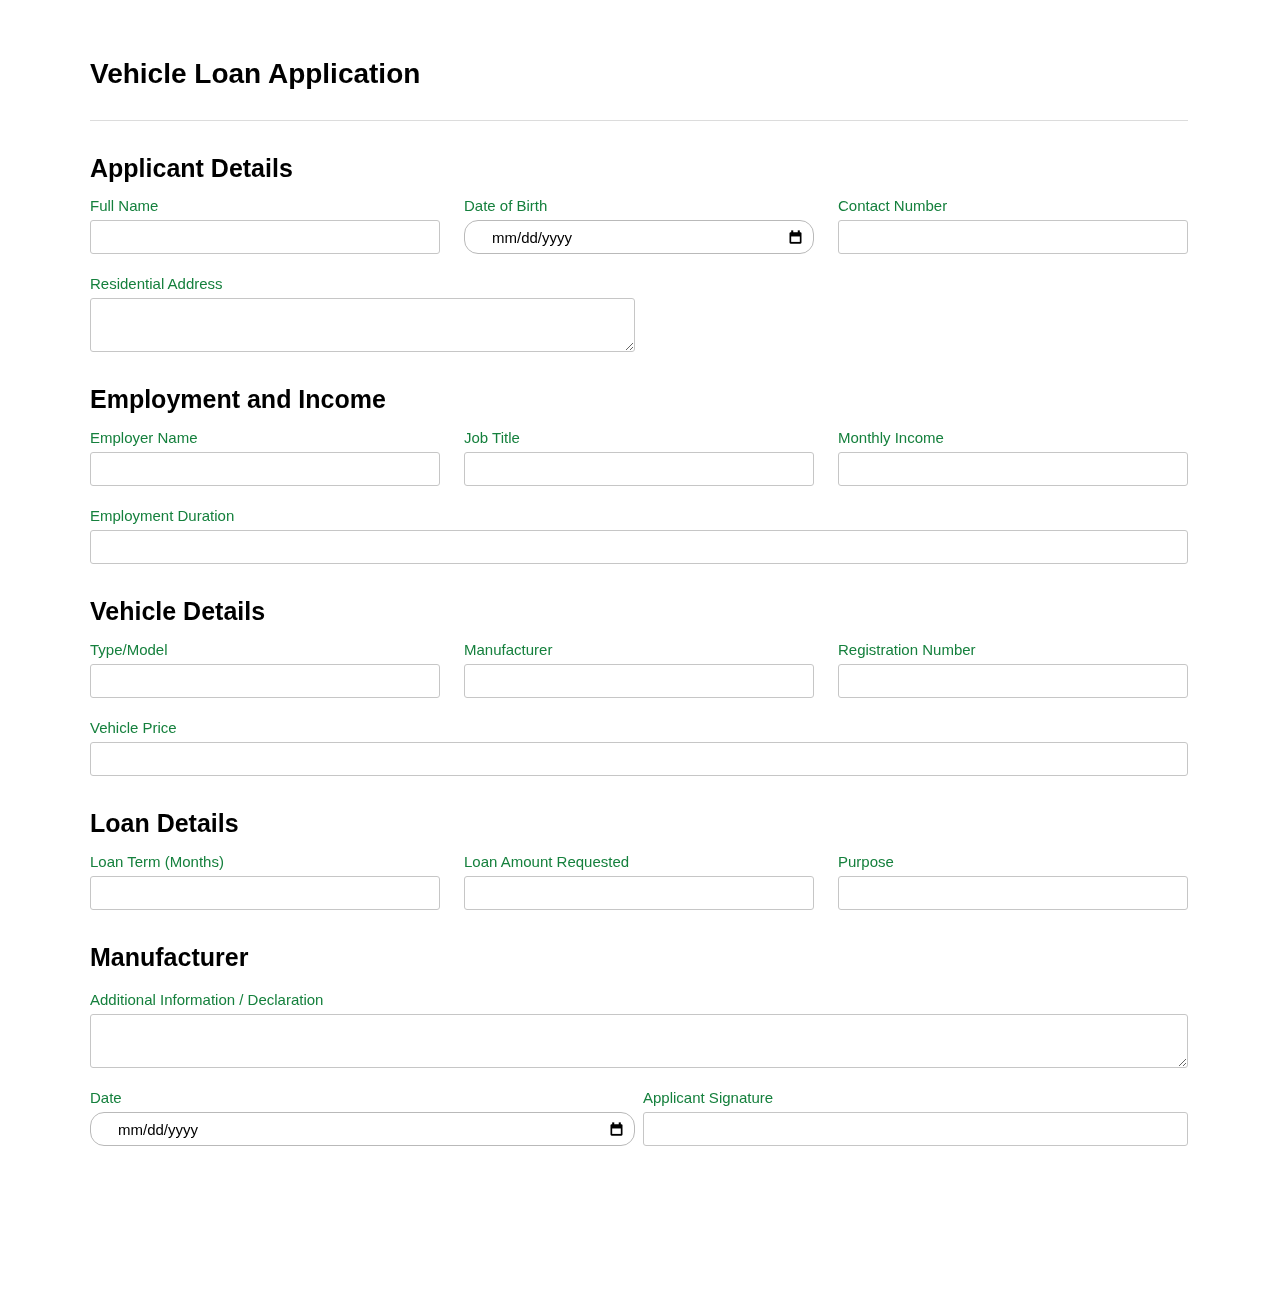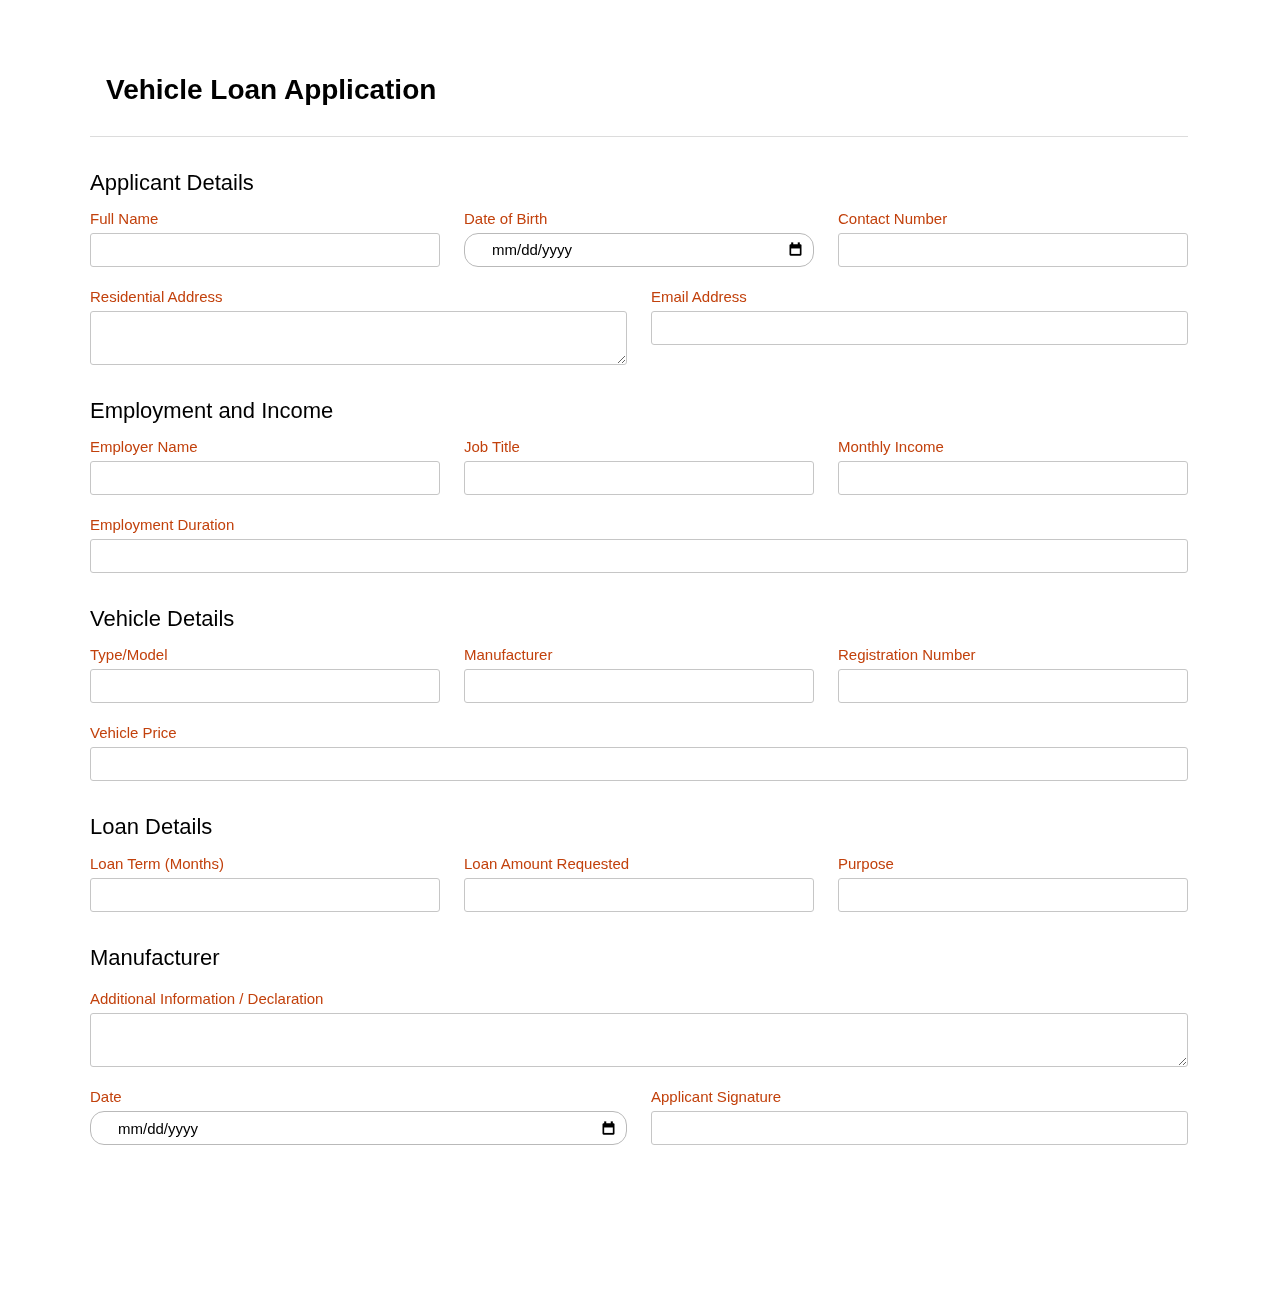--- a/index.html
+++ b/index.html
@@ -13,48 +13,48 @@
   .page {
     width: 1098px;
     margin: 0 auto;
     padding-top: 57px;
     padding-bottom: 175px;
   }
   h1.page-title {
     font-size: 28px;
     font-weight: bold;
     line-height: 1.2;
-    margin: 16px;
+    margin: 0;
   }
   hr.title-divider {
     border: none;
     border-top: 1px solid #dcdcdc;
     margin: 29px 0 0 0;
   }
   h2.section-heading {
-    font-size: 22px;
-    font-weight: normal;
+    font-size: 25px;
+    font-weight: bold;
     line-height: 1.15;
     margin: 33px 0 15px 0;
   }
   .row {
     display: grid;
     gap: 24px;
     margin-bottom: 21px;
     align-items: start;
   }
   .cols-3 { grid-template-columns: repeat(3, 1fr); }
-  .cols-2 { grid-template-columns: repeat(2, 1fr); }
+  .cols-2 { grid-template-columns: repeat(2, 1fr); gap: 8px; }
   .cols-1 { grid-template-columns: 1fr; margin-top: 20px; }
   .field label {
     display: block;
     font-size: 15px;
     line-height: 18px;
     margin-bottom: 5px;
-    color: #c2410c;
+    color: #15803d;
   }
   .text-input {
     width: 100%;
     height: 34px;
     border: 1px solid #c6c6c6;
     border-radius: 3px;
     background: #fff;
     padding: 0 10px;
     font: inherit;
     font-size: 15px;
@@ -130,24 +130,20 @@
       <div class="field">
         <label>Contact Number</label>
         <input type="text" class="text-input" style="">
       </div>
     </div>
     <div class="row cols-2">
       <div class="field">
         <label>Residential Address</label>
         <textarea class="area-input" style=""></textarea>
       </div>
-      <div class="field">
-        <label>Email Address</label>
-        <input type="text" class="text-input" style="">
-      </div>
     </div>
   </section>
 
   <section>
     <h2 class="section-heading">Employment and Income</h2>
     <div class="row cols-3">
       <div class="field">
         <label>Employer Name</label>
         <input type="text" class="text-input" style="">
       </div>

